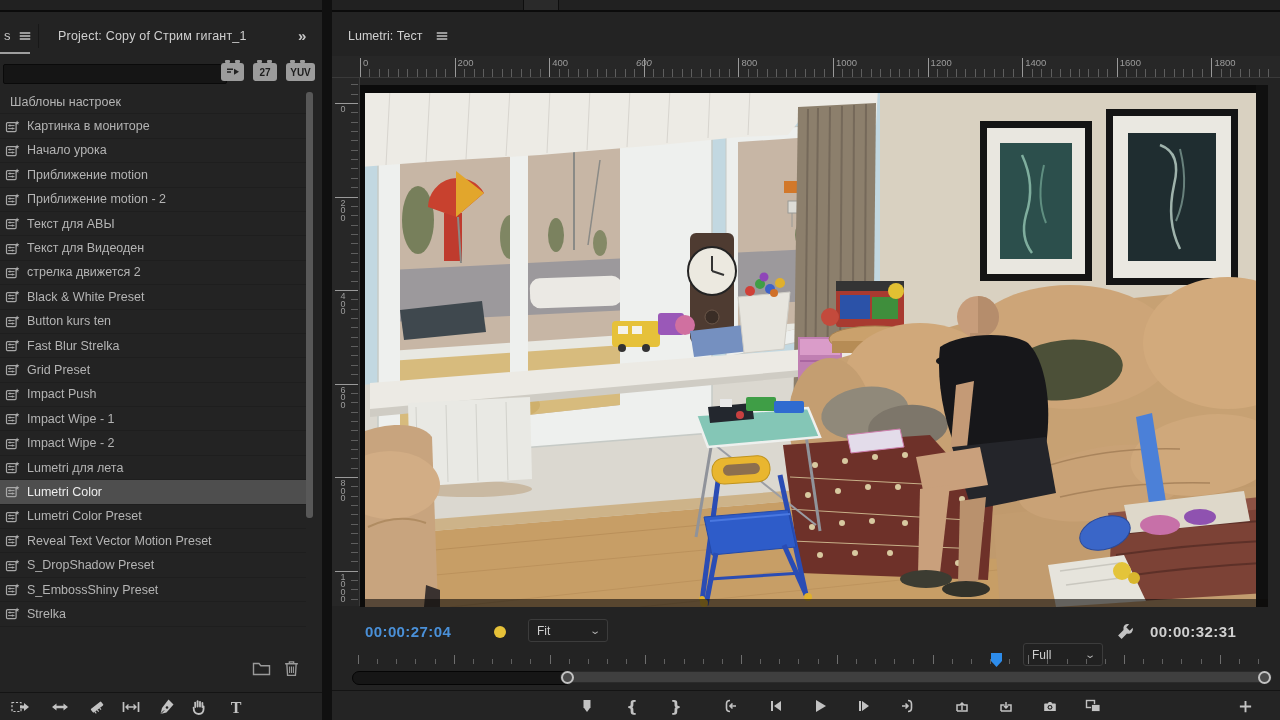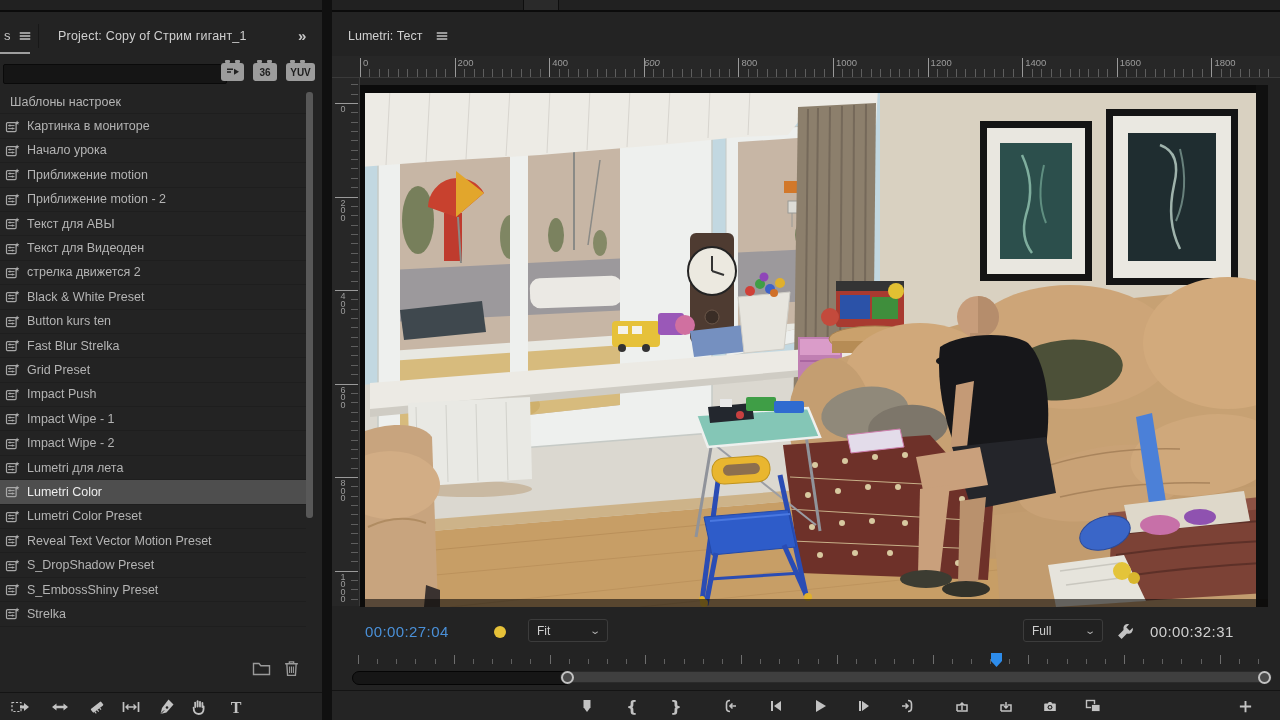--- a/index.html
+++ b/index.html
@@ -44,28 +44,28 @@
   .htick{position:absolute;width:1px;top:13px;height:8px;background:#5e5e5e;}
   .htick.maj{top:2px;height:19px;background:#9a9a9a;}
   .hlabel{position:absolute;top:1px;font-size:9.5px;color:#9c9c9c;}
   #vruler{position:absolute;left:0;top:66px;width:28px;height:528px;background:#272727;border-right:1px solid #3a3a3a;box-sizing:border-box;overflow:hidden;}
   .vtick{position:absolute;height:1px;left:19px;width:7px;background:#5e5e5e;}
   .vtick.maj{left:3px;width:23px;background:#9a9a9a;}
   .vlabel{position:absolute;left:5px;width:12px;font-size:9px;line-height:7.6px;color:#9c9c9c;white-space:pre;text-align:center;}
   #video{position:absolute;left:28px;top:73px;width:908px;height:522px;background:#000;}
   
   #controls{position:absolute;left:0;top:602px;width:948px;height:36px;}
-  .tc{position:absolute;font-size:15px;font-weight:normal;letter-spacing:.4px;}
+  .tc{position:absolute;font-size:15px;font-weight:bold;letter-spacing:.4px;}
   #tc-current{left:33px;top:9px;color:#4a90d8;}
   #tc-total{left:818px;top:9px;color:#cfcfcf;}
   #dot{position:absolute;left:162px;top:12px;width:12px;height:12px;border-radius:50%;background:#e6c138;}
   .dd{position:absolute;top:5px;height:23px;background:#212121;border:1px solid #3c3c3c;border-radius:3px;
     color:#cfcfcf;font-size:12px;display:flex;align-items:center;box-sizing:border-box;padding:0 8px;justify-content:space-between;}
   #dd-fit{left:196px;width:80px;}
-  #dd-full{left:691px;width:80px;}
+  #dd-full{left:691px;width:80px;margin-top:24px;}
   .dd .car{font-size:10px;color:#b0b0b0;transform:scaleX(1.4);}
   #wrench-btn{position:absolute;left:781px;top:6px;width:24px;height:22px;display:flex;align-items:center;justify-content:center;}
   
   #scrub{position:absolute;left:20px;top:640px;width:920px;height:16px;}
   .stick{position:absolute;top:7px;width:1px;height:5px;background:#606060;}
   .stick.maj{top:3px;height:9px;background:#6e6e6e;}
   #playhead{position:absolute;top:1px;width:11px;height:14px;background:#2d8ceb;
     clip-path:polygon(0 0,100% 0,100% 58%,50% 100%,0 58%);}
   #zoombar{position:absolute;left:20px;top:658px;width:920px;height:16px;}
   #zb-dark{position:absolute;left:0;top:1px;height:12px;background:#161616;border:1px solid #050505;border-radius:7px;}
@@ -101,21 +101,21 @@
     <div class="chev">»</div>
   </div>
   <div id="search-row">
     <input id="search-input" value="" placeholder="" style="">
     <div class="badge" id="badge-preview">
       <svg width="14" height="10" viewBox="0 0 14 10">
           <path d="M1 2.2h6M1 5h4" stroke="#222" stroke-width="1.5"></path>
           <path d="M8 1.8 13 4.8 8 7.8Z" fill="#222"></path>
         </svg>
     </div>
-    <div class="badge" id="badge-32">36</div>
+    <div class="badge" id="badge-32">27</div>
     <div class="badge" id="badge-yuv">YUV</div>
   </div>
   <div id="project-list">
       <div class="row" style="padding-left: 10px;">
 
     <span class="row-label">Шаблоны настроек</span>
   </div>
       <div class="row">
     <span class="row-icon">
       <svg width="15" height="13" viewBox="0 0 14 13">
@@ -471,21 +471,21 @@
       <div class="htick" style="left: 226.66px;"></div>
       <div class="htick" style="left: 236.12px;"></div>
       <div class="htick" style="left: 245.58px;"></div>
       <div class="htick" style="left: 255.04px;"></div>
       <div class="htick" style="left: 264.5px;"></div>
       <div class="htick" style="left: 273.96px;"></div>
       <div class="htick" style="left: 283.42px;"></div>
       <div class="htick" style="left: 292.88px;"></div>
       <div class="htick" style="left: 302.34px;"></div>
       <div class="htick maj" style="left: 311.8px;"></div>
-      <div class="hlabel" style="left: 312px; font-style: italic;">600</div>
+      <div class="hlabel" style="left: 304px; font-style: italic;">600</div>
       <div class="htick" style="left: 321.26px;"></div>
       <div class="htick" style="left: 330.72px;"></div>
       <div class="htick" style="left: 340.18px;"></div>
       <div class="htick" style="left: 349.64px;"></div>
       <div class="htick" style="left: 359.1px;"></div>
       <div class="htick" style="left: 368.56px;"></div>
       <div class="htick" style="left: 378.02px;"></div>
       <div class="htick" style="left: 387.48px;"></div>
       <div class="htick" style="left: 396.94px;"></div>
       <div class="htick maj" style="left: 406.4px;"></div>

